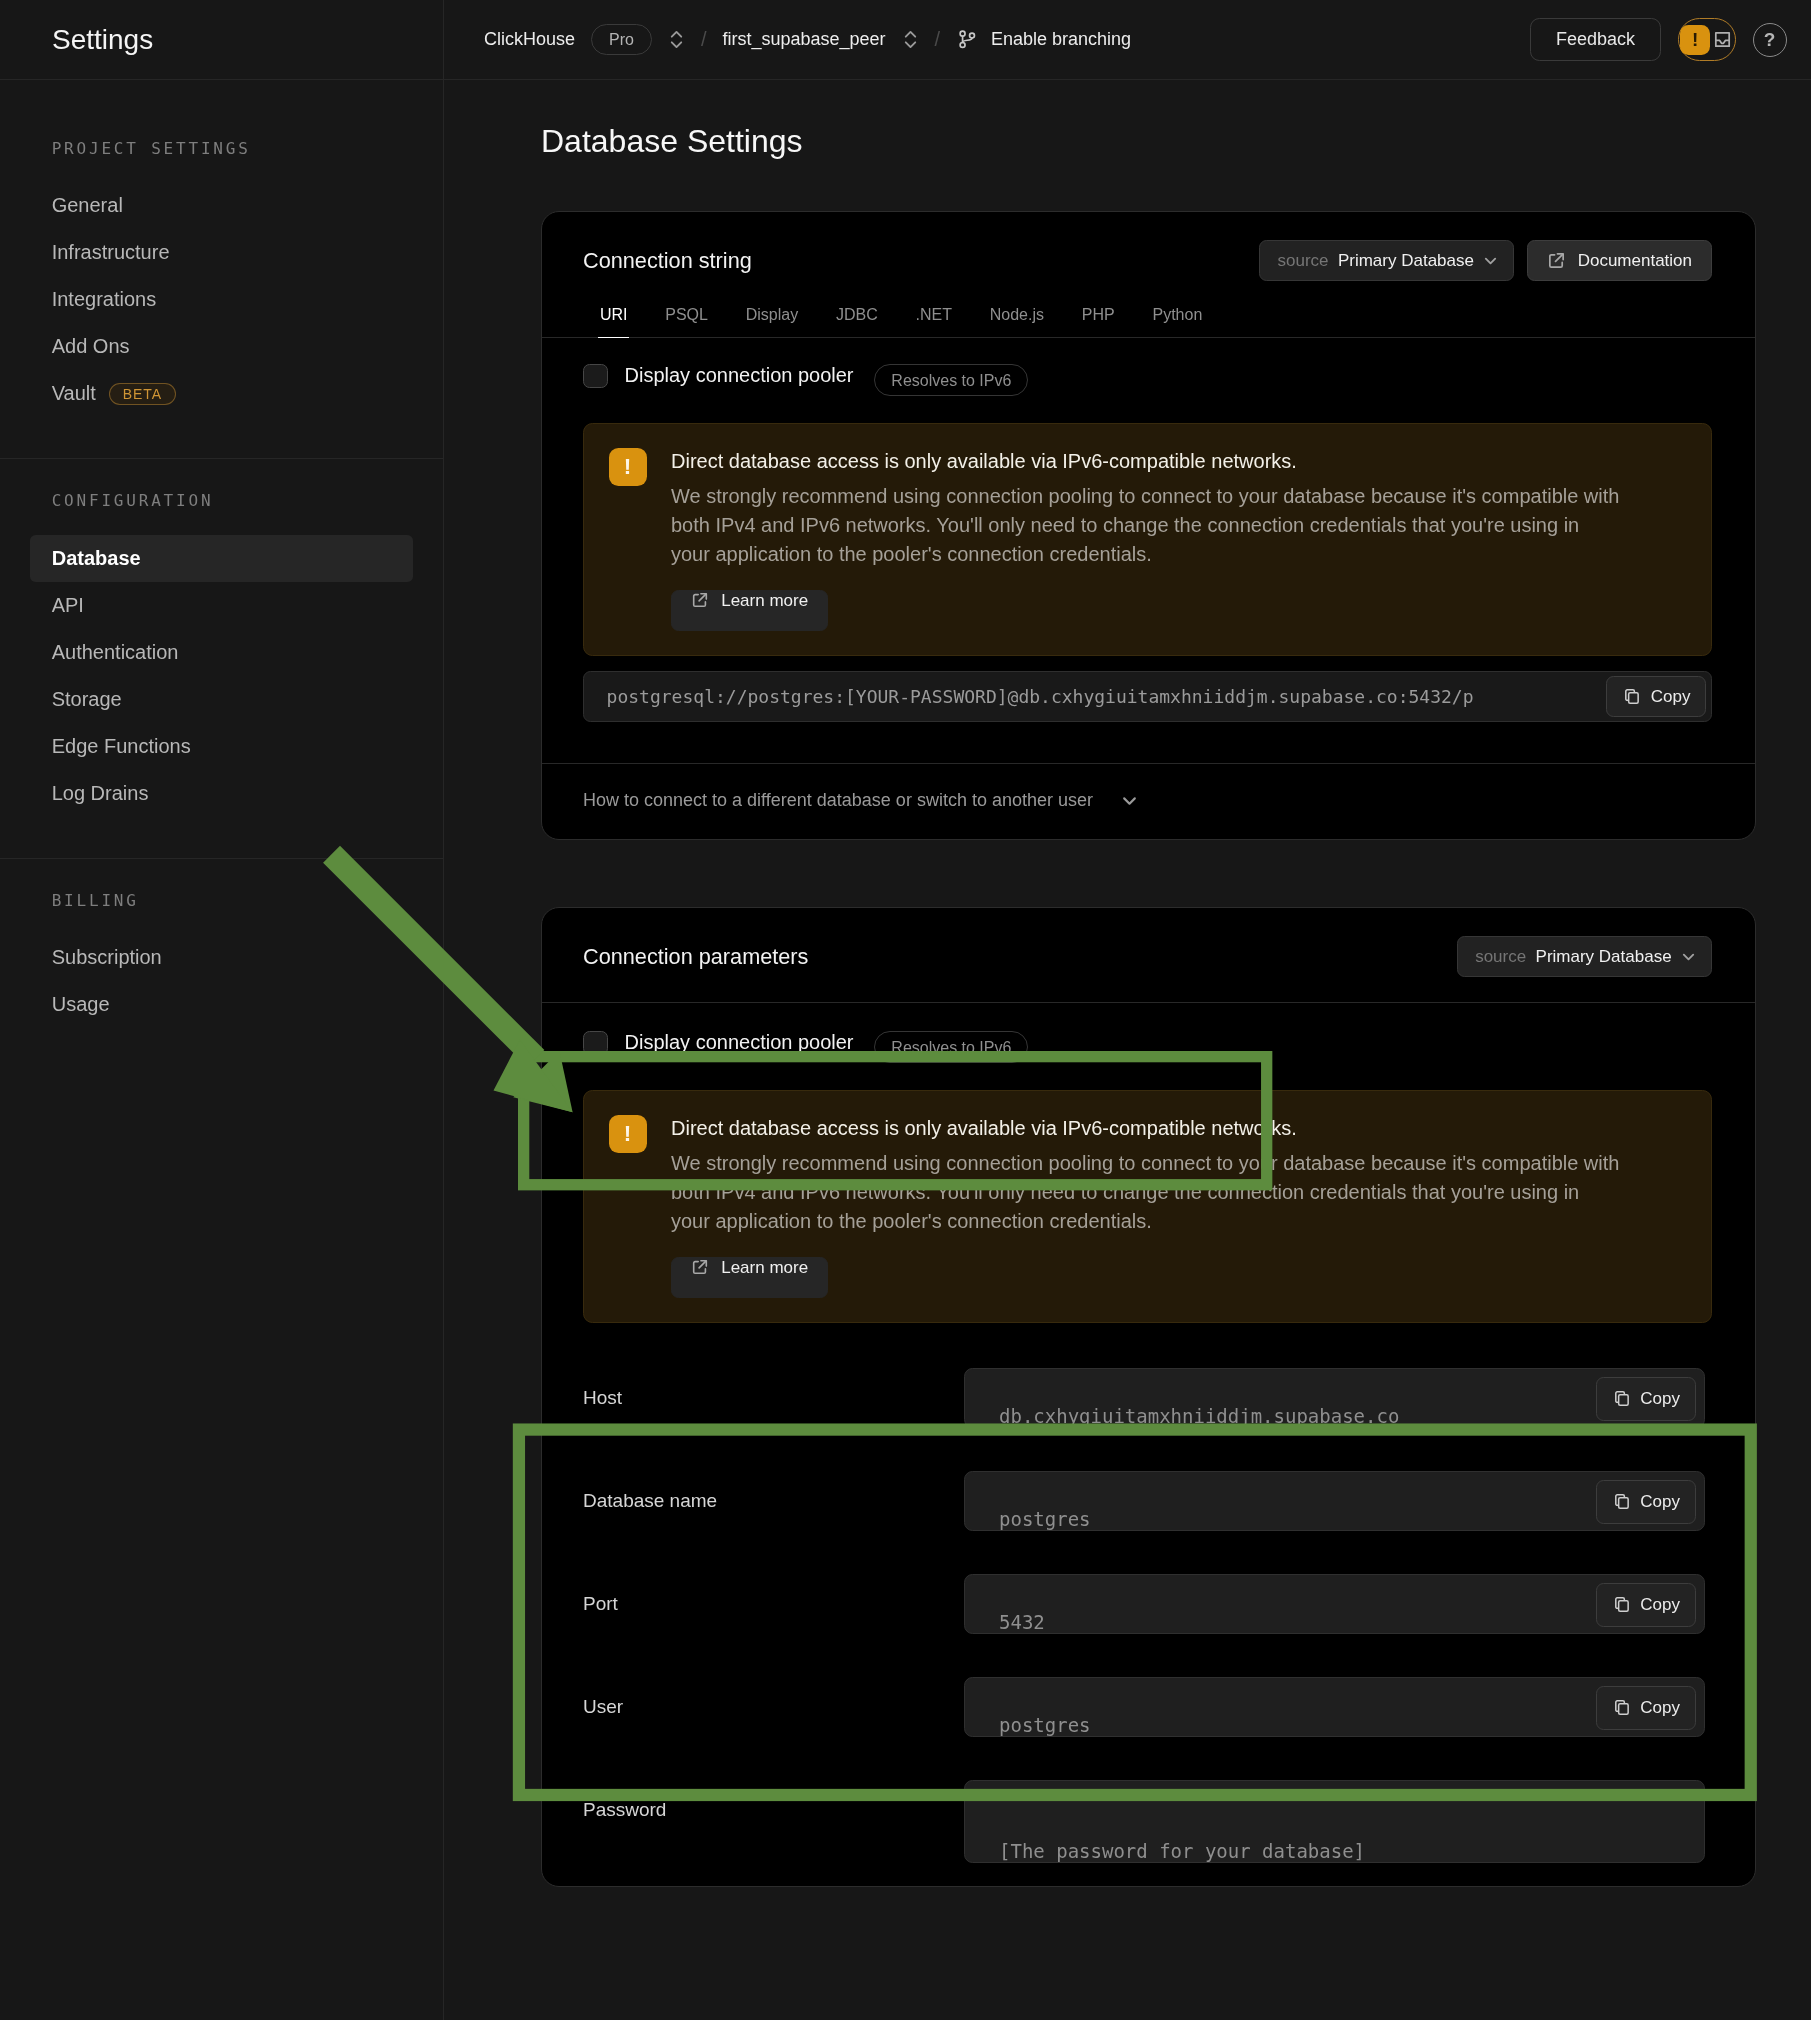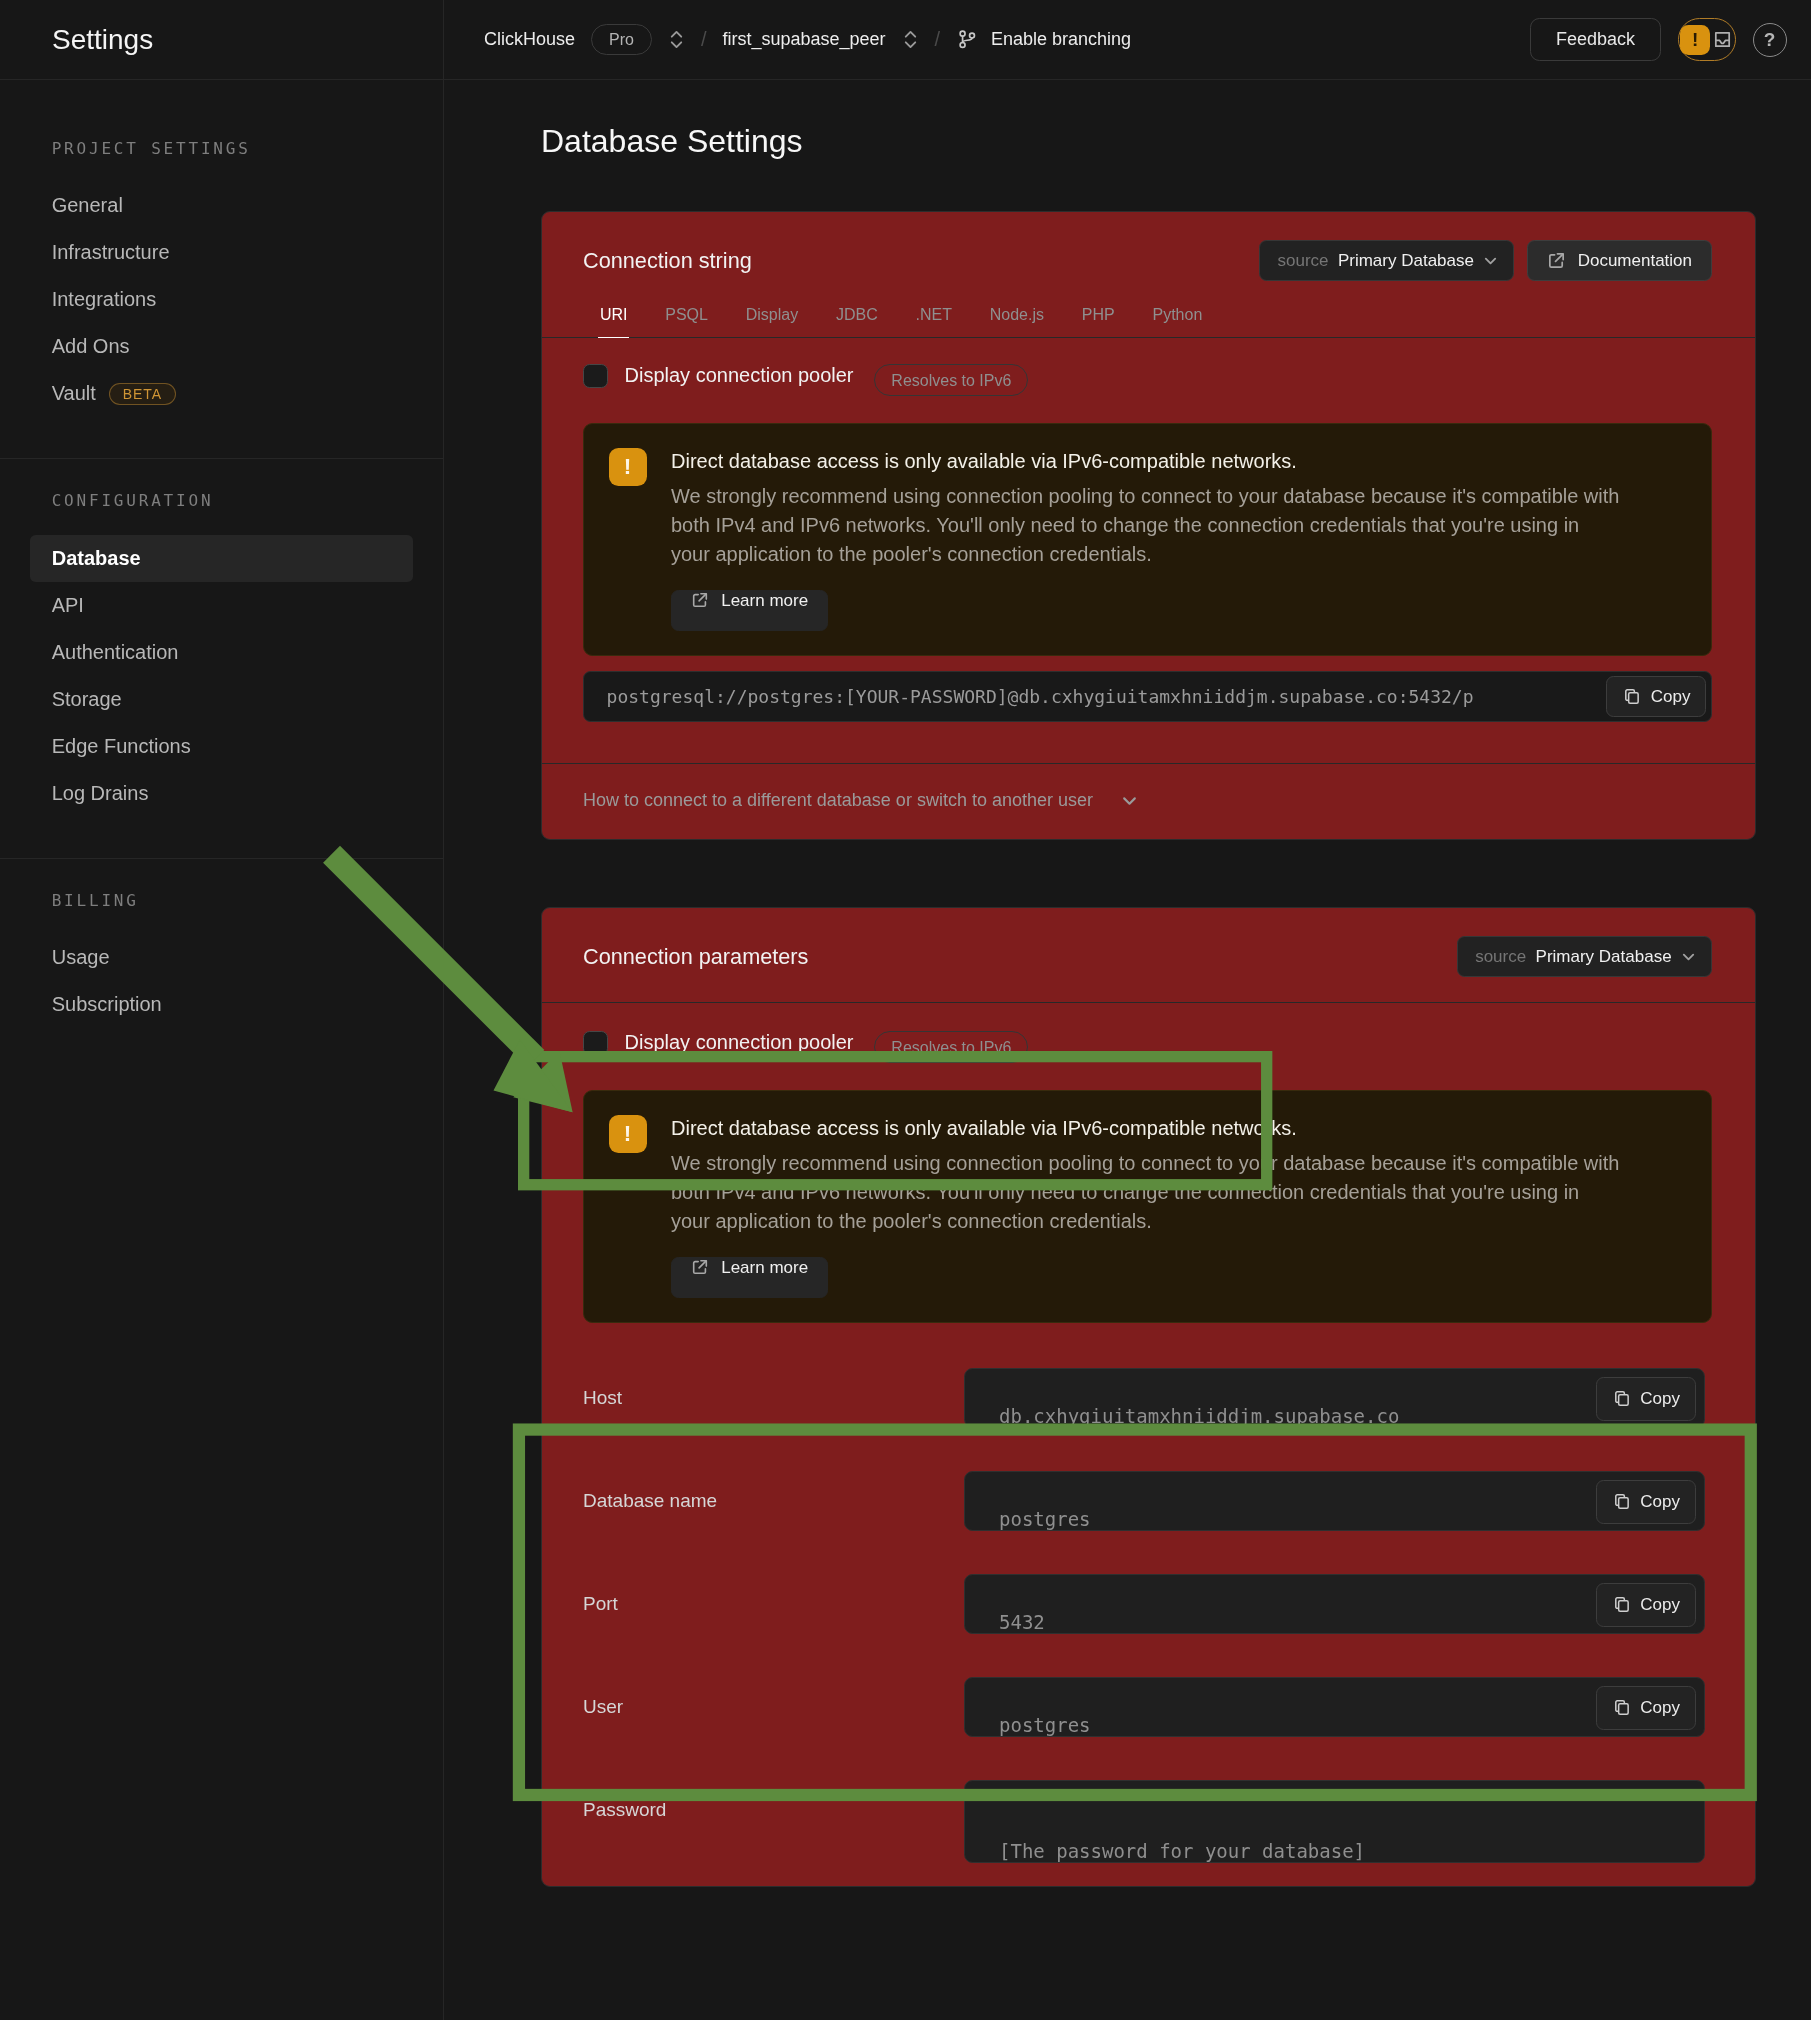--- a/index.html
+++ b/index.html
@@ -71,21 +71,21 @@
   .help-circle {
     width:34px; height:34px; border:1.9px solid #8a8a8a; border-radius:50%;
     color:#b5b5b5; font-size:19px; font-weight:600;
     display:flex; align-items:center; justify-content:center; cursor:pointer;
     flex:0 0 auto;
   }
   
   .content { padding:0 56px 0 97px; }
   .page-title { font-size:32px; font-weight:500; color:#f7f7f7; margin-top:43px; }
   .card {
-    width:1215px; background:#7f1d1d; border:0.9px solid #2c2c2c; border-radius:9px;
+    width:1215px; background:#000000; border:0.9px solid #2c2c2c; border-radius:18px;
   }
   .card-1 { margin-top:51px; }
   .card-2 { margin-top:67px; }
   .card-header {
     display:flex; align-items:center; justify-content:space-between;
     padding:28px 43px 21px 41px;
   }
   .card-title { font-size:21.7px; font-weight:400; color:#f2f2f2; }
   .card-header-right { display:flex; align-items:center; gap:13px; }
   .source-select {
@@ -228,24 +228,24 @@
             <span>Edge Functions</span>
           </div>
         <div class="nav-item">
             <span>Log Drains</span>
           </div>
       </div>
       <div class="nav-divider"></div>
       <div class="nav-section">
         <div class="nav-section-header">BILLING</div>
         <div class="nav-item">
+            <span>Subscription</span>
+          </div>
+        <div class="nav-item">
             <span>Usage</span>
-          </div>
-        <div class="nav-item">
-            <span>Subscription</span>
           </div>
       </div>
     </nav>
   </aside>
 
   <div class="main">
     <header class="topbar">
       <span class="crumb-text">ClickHouse</span>
       <span class="plan-badge">Pro</span>
       <span class="icon">

